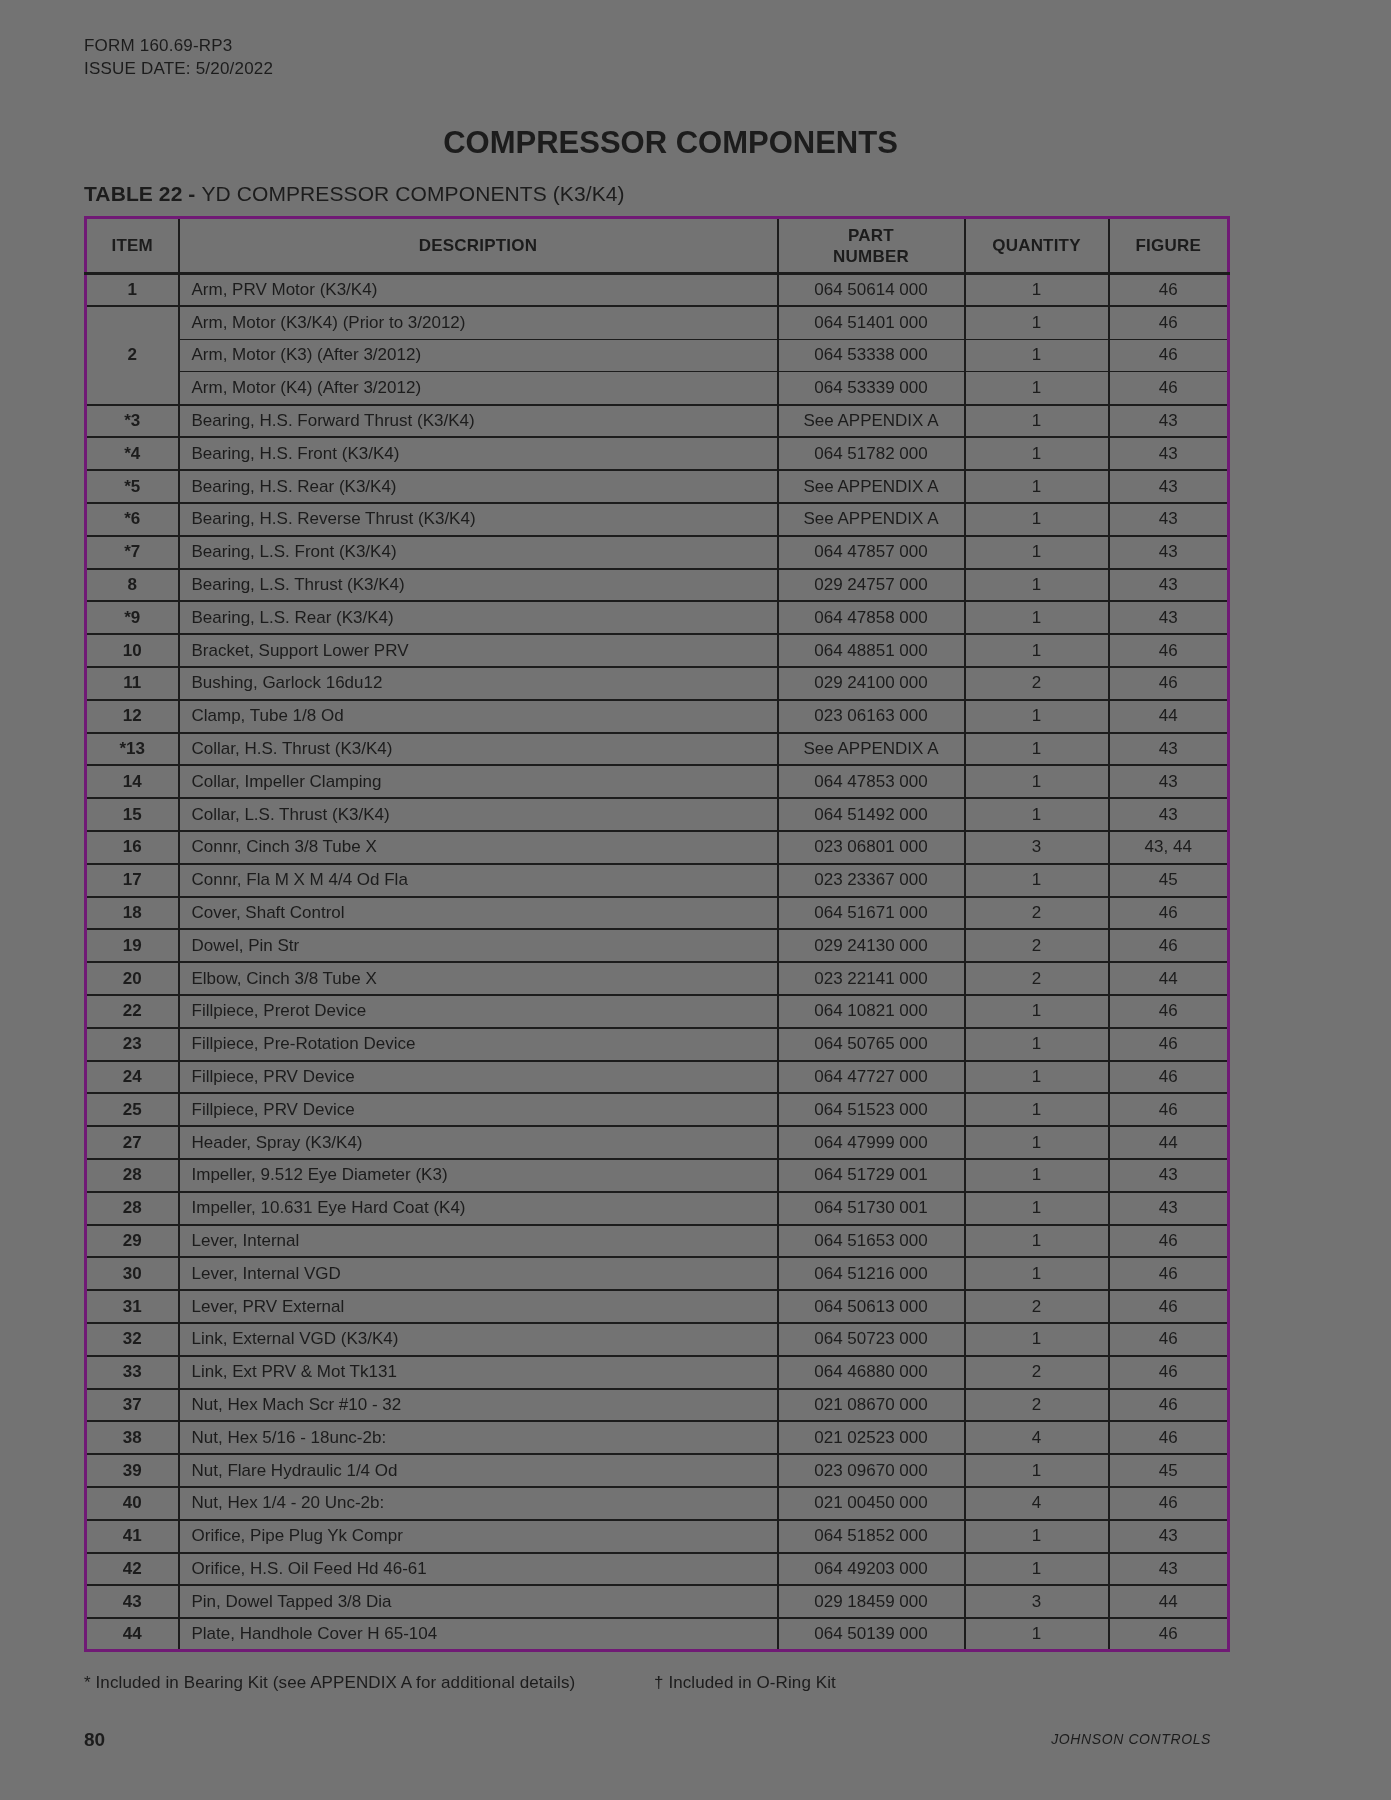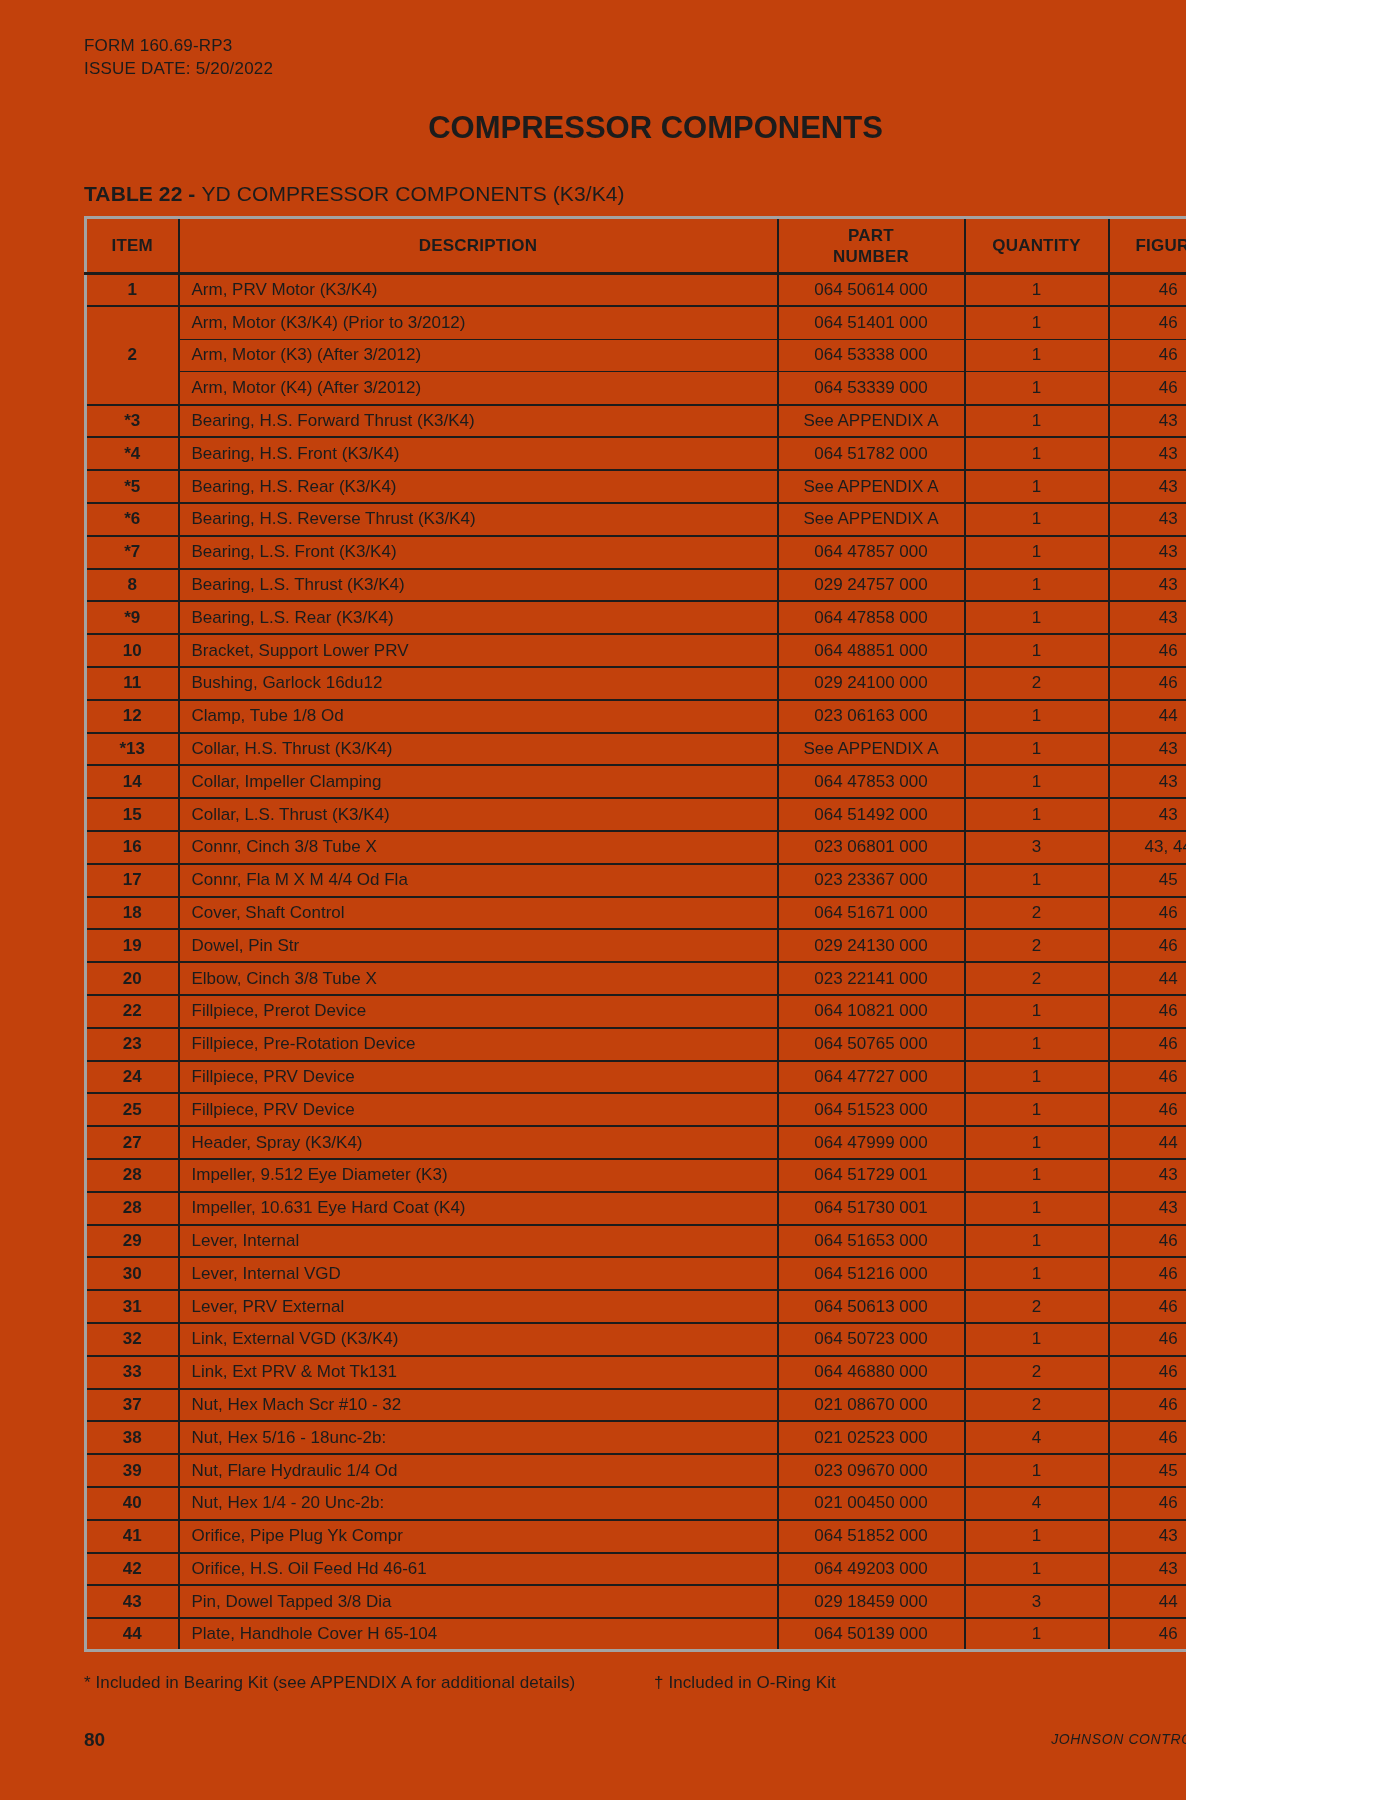--- a/index.html
+++ b/index.html
@@ -1,38 +1,38 @@
 <!DOCTYPE html>
 <html><head>
 <meta charset="utf-8">
 <style>
   html, body { margin: 0; padding: 0; background: #ffffff; }
   .page {
     position: relative;
-    width: 1186px;
+    width: 1391px;
     height: 1800px;
-    background: #c2410c;
+    background: #737373;
     font-family: "Liberation Sans", sans-serif;
     color: #1c1c1c;
     overflow: hidden;
   }
   .doc-header {
     position: absolute;
     left: 84px;
     top: 34px;
     font-size: 17px;
     line-height: 23px;
     letter-spacing: 0.2px;
   }
   .title {
     position: absolute;
     left: 84px;
     top: 110px;
     width: 1143px;
-    margin: 0;
+    margin: 15px;
     text-align: center;
     font-size: 31px;
     font-weight: bold;
     letter-spacing: 0px;
   }
   .caption {
     position: absolute;
     left: 84px;
     top: 182px;
     font-size: 21px;
@@ -40,21 +40,21 @@
     white-space: nowrap;
   }
   .caption .cap-bold { font-weight: bold; margin-top: 28px; }
   table.parts {
     position: absolute;
     left: 84px;
     top: 216px;
     width: 1143px;
     border-collapse: collapse;
     table-layout: fixed;
-    border: 3px solid #a3a3a3;
+    border: 3px solid #701a75;
   }
   .parts col.c-item { width: 93px; }
   .parts col.c-desc { width: 599px; }
   .parts col.c-part { width: 187px; }
   .parts col.c-qty  { width: 144px; }
   .parts col.c-fig  { width: 120px; }
   .parts th {
     border-left: 2px solid #1c1c1c;
     border-right: 2px solid #1c1c1c;
     border-bottom: 3px solid #1c1c1c;

